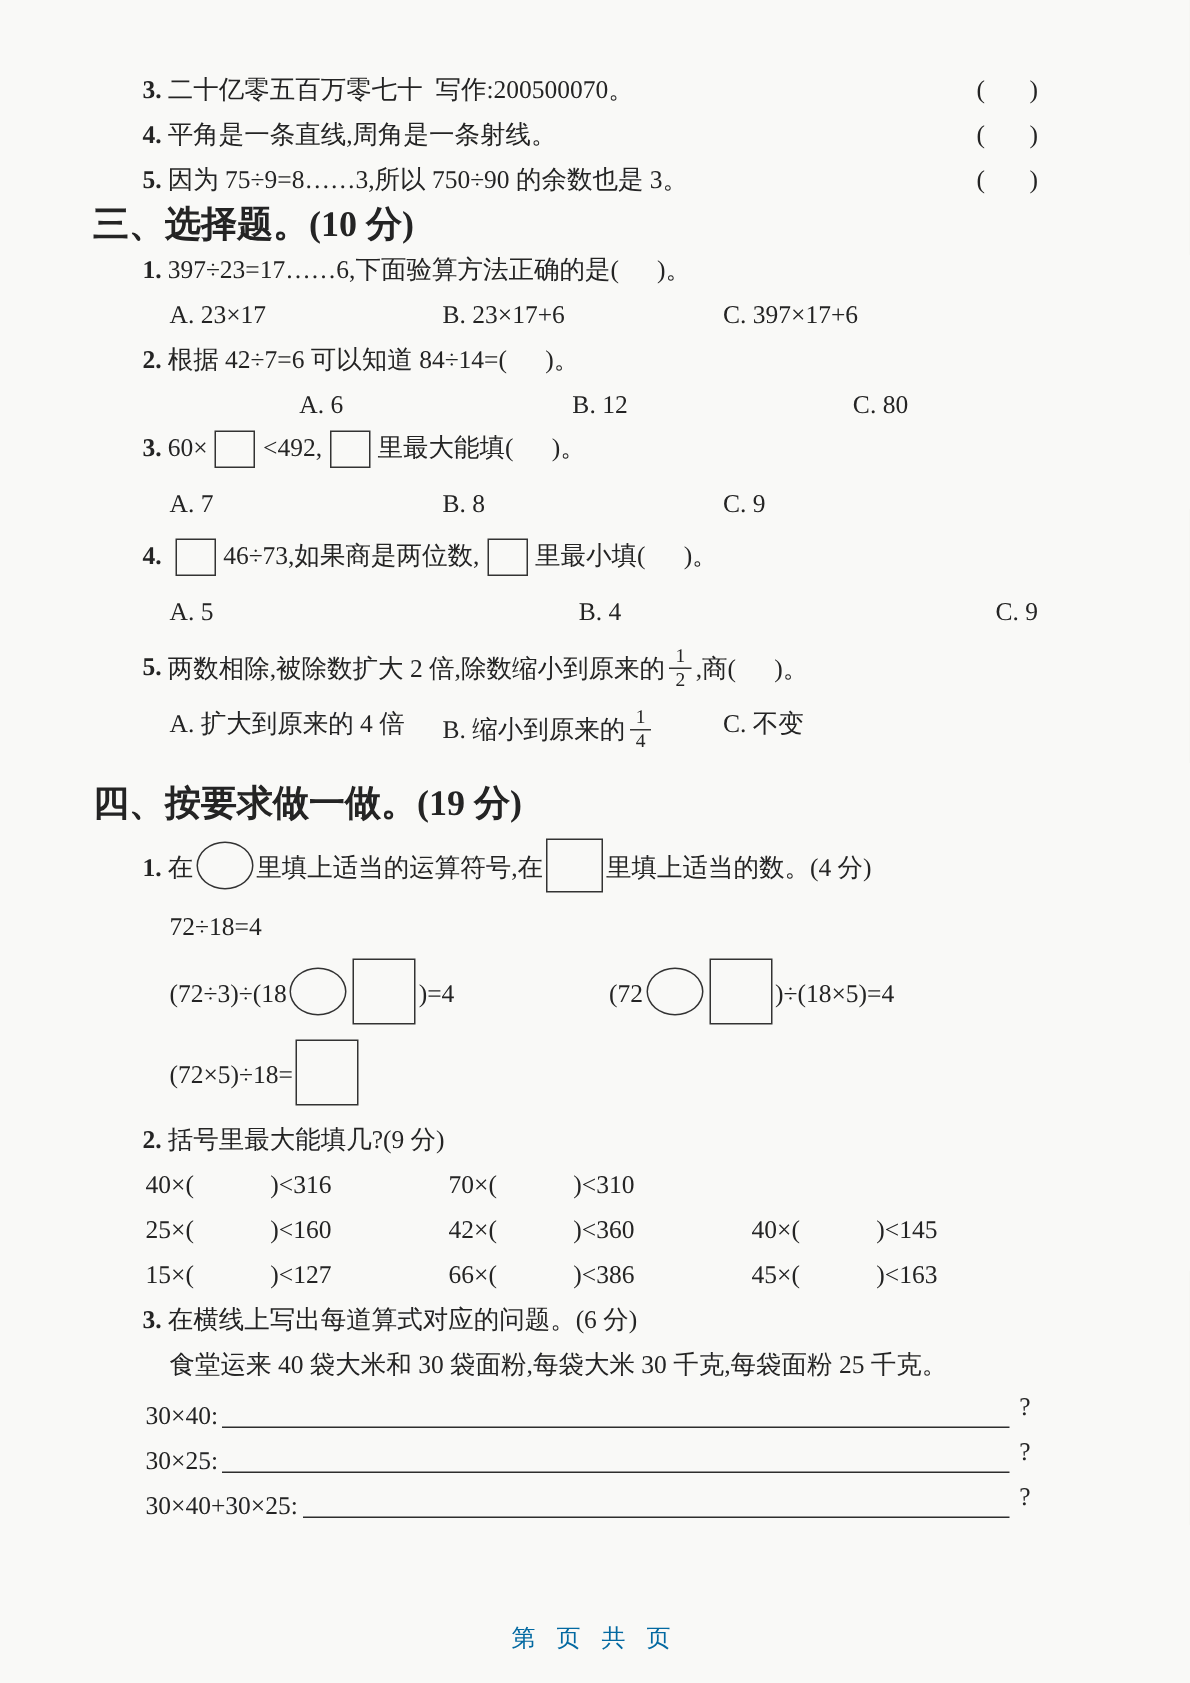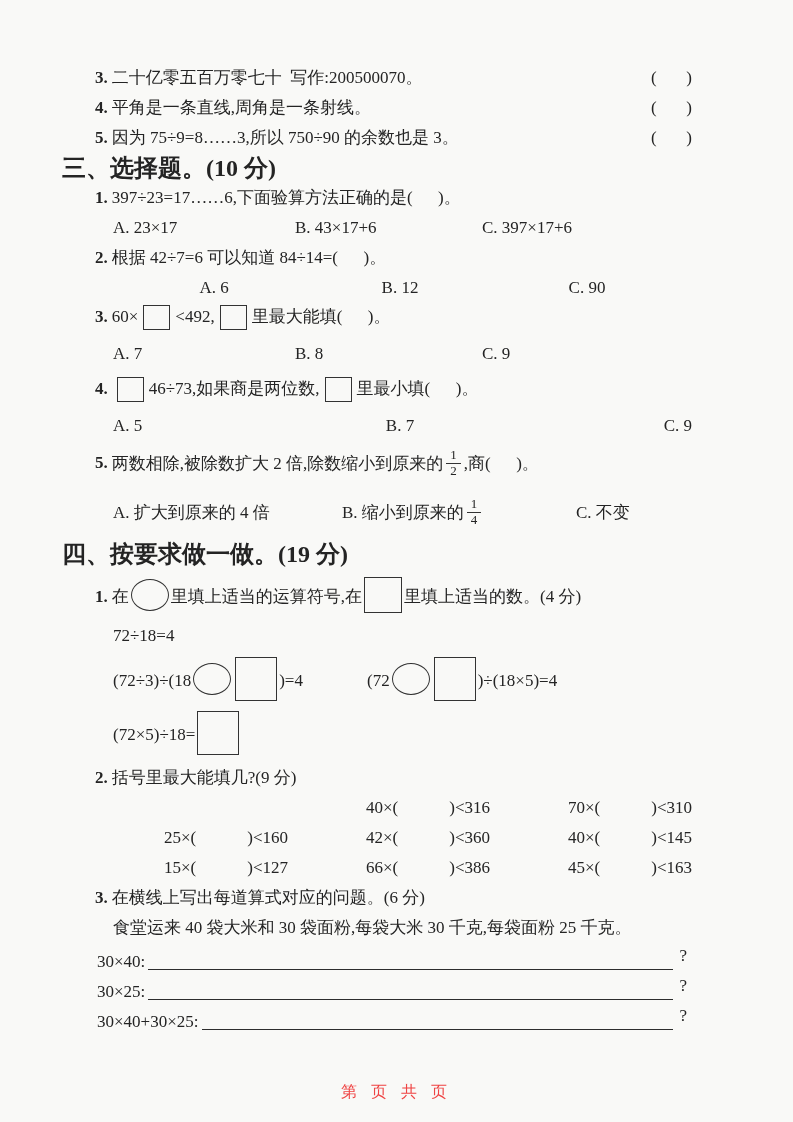--- a/index.html
+++ b/index.html
@@ -5,21 +5,21 @@
   html,body{margin:0;padding:0;}
   body{background:#efefed;}
   .page{
     position:relative;
     width:793px;height:1122px;
     background:#f9f9f7;
     font-family:"Liberation Serif","DejaVu Serif",serif;
     color:#242424;
     font-size:17px;
     box-sizing:border-box;
-    padding:67px 0 0 62px;
+    padding:49px 0 0 62px;
     overflow:hidden;
   }
   .content{width:630px;}
   .pre{white-space:pre;}
   .num{font-weight:bold;margin-right:4px;}
   .line{line-height:22px;margin-bottom:8px;}
   .jrow{display:flex;justify-content:space-between;margin-left:33px;}
   .sec{font-weight:bold;font-size:24px;}
   .q{margin-left:33px;}
   .opts{display:flex;margin-left:51px;}
@@ -28,33 +28,33 @@
   .shline{display:flex;align-items:center;height:32px;margin-left:33px;margin-bottom:10px;}
   .shline span{line-height:22px;}
   .sq-sm{display:inline-block;width:25px;height:23px;border:1.5px solid #333;margin:0 5px;background:transparent;flex:none;}
   .circ{display:inline-block;width:36px;height:30px;border:1.5px solid #333;border-radius:50%;vertical-align:-9px;margin:0 2px;background:transparent;}
   .sq-md{display:inline-block;width:36px;height:34px;border:1.5px solid #333;vertical-align:-11px;margin:0 2px;background:transparent;}
   .sq-lg{display:inline-block;width:40px;height:42px;border:1.5px solid #333;vertical-align:-15px;margin:0 2px;background:transparent;}
   .frac{display:inline-block;vertical-align:-13px;text-align:center;font-size:13px;line-height:1.15;margin:0 3px;}
   .frac .fn{display:block;border-bottom:1.2px solid #333;padding:0 4px;}
   .frac .fd{display:block;padding:0 4px;}
   .fracline{height:44px;display:flex;align-items:center;margin-left:33px;margin-bottom:4px;}
-  .fracopts{height:46px;display:flex;align-items:center;margin-left:51px;margin-bottom:8px;gap:47px;}
+  .fracopts{height:46px;display:flex;align-items:flex-start;margin-left:51px;margin-bottom:8px;}
   .fracopts .optA,.fracopts .optB{display:flex;align-items:center;}
   .given{margin-left:51px;}
-  .frow{display:flex;margin-left:51px;margin-bottom:6px;align-items:center;height:48px;}
+  .frow{display:flex;margin-left:51px;margin-bottom:6px;align-items:center;height:48px;gap:39px;}
   .fcell1{width:254px;flex:none;}
-  .brow{display:flex;margin-left:35px;justify-content:flex-end;}
+  .brow{display:flex;margin-left:35px;}
   .bcol{width:202px;white-space:pre;}
   .ctx{margin-left:51px;}
   .ulrow{display:flex;margin-left:35px;width:590px;align-items:flex-end;height:26px;margin-bottom:4px;}
   .ulabel{white-space:pre;flex:none;line-height:22px;}
   .uline{flex:1;border-bottom:1.5px solid #2d2d2d;margin:0 6px 3px 3px;height:18px;}
   .qmark{flex:none;line-height:22px;margin-bottom:6px;}
-  .footer{position:absolute;top:1082px;left:0;width:793px;text-align:center;font-size:16px;letter-spacing:5px;white-space:pre;color:#ef4444;}
+  .footer{position:absolute;top:1082px;left:0;width:793px;text-align:center;font-size:16px;letter-spacing:5px;white-space:pre;color:#0369a1;}
   .mb14{margin-bottom:2px;justify-content:center;}
   .mb4{margin-bottom:4px;justify-content:space-between;}
 </style>
 </head>
 <body>
 
 <div class="page">
   <div class="content">
 
     <div class="line jrow">
@@ -68,29 +68,29 @@
     <div class="line jrow">
       <span><span class="num">5.</span><span class="pre">因为 75÷9=8……3,所以 750÷90 的余数也是 3。</span></span>
       <span class="pre">(       )</span>
     </div>
 
     <div class="line sec">三、选择题。(10 分)</div>
 
     <div class="line q"><span class="num">1.</span><span class="pre">397÷23=17……6,下面验算方法正确的是(      )。</span></div>
     <div class="line opts">
       <span class="optA">A. 23×17</span>
-      <span class="optB">B. 43×17+6</span>
+      <span class="optB">B. 23×17+6</span>
       <span>C. 397×17+6</span>
     </div>
 
     <div class="line q"><span class="num">2.</span><span class="pre">根据 42÷7=6 可以知道 84÷14=(      )。</span></div>
     <div class="line opts mb14">
       <span class="optA">A. 6</span>
       <span class="optB">B. 12</span>
-      <span>C. 90</span>
+      <span>C. 80</span>
     </div>
 
     <div class="shline">
       <span class="num">3.</span>
         <span class="pre">60×</span>
         <span class="sq-sm"></span>
         <span class="pre">&lt;492,</span>
         <span class="sq-sm"></span>
         <span class="pre">里最大能填(      )。</span>
     </div>
@@ -102,21 +102,21 @@
 
     <div class="shline">
       <span class="num">4.</span>
         <span class="sq-sm"></span>
         <span class="pre">46÷73,如果商是两位数,</span>
         <span class="sq-sm"></span>
         <span class="pre">里最小填(      )。</span>
     </div>
     <div class="line opts mb4">
       <span class="optA">A. 5</span>
-      <span class="optB">B. 7</span>
+      <span class="optB">B. 4</span>
       <span>C. 9</span>
     </div>
 
     <div class="fracline">
       <span class="num">5.</span>
         <span class="pre">两数相除,被除数扩大 2 倍,除数缩小到原来的</span>
         <span class="frac">
           <span class="fn">1</span>
           <span class="fd">2</span>
         </span>

